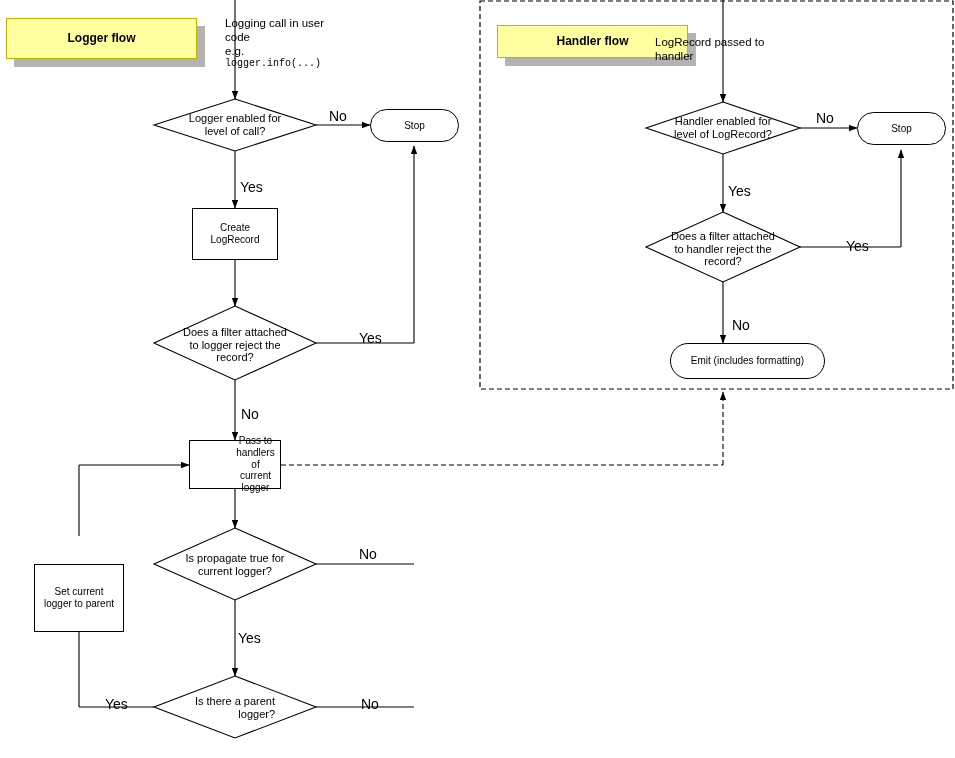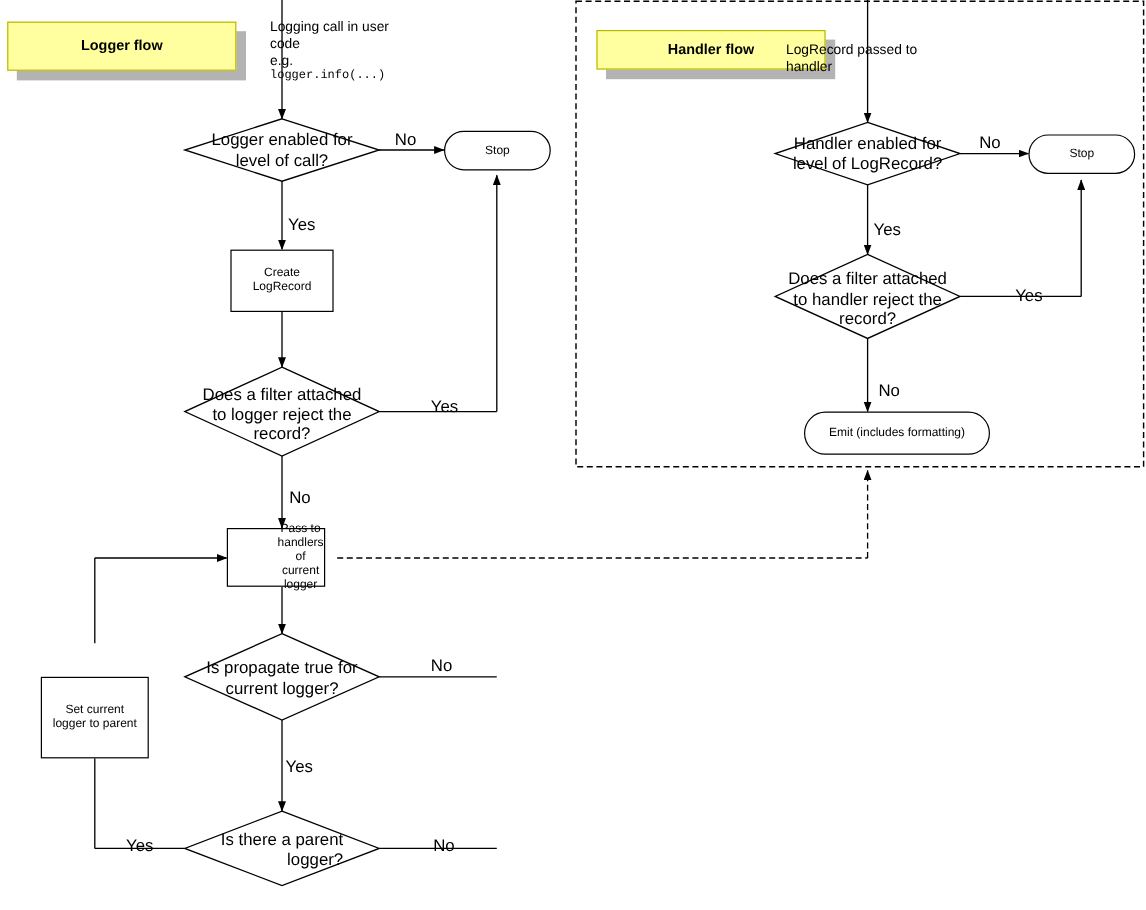--- a/index.html
+++ b/index.html
@@ -55,21 +55,21 @@
     position: absolute;
     background: #b3b3b3;
     z-index: 2;
   }
   .diamond-label {
     position: absolute;
     display: flex;
     align-items: center;
     justify-content: center;
     text-align: center;
-    font-size: 14px;
+    font-size: 11px;
     line-height: 1.18;
     color: #000000;
     z-index: 3;
     pointer-events: none;
   }
   .free-text {
     position: absolute;
     font-size: 11.5px;
     line-height: 1.22;
     color: #000000;
@@ -173,21 +173,21 @@
 
   <div class="node stadium" style="left:370px; top:109px; width:89px; height:33px;">Stop</div>
 
   <div class="node rect-node" style="left:192px; top:208px; width:86px; height:52px; white-space:pre-line;">Create
 LogRecord</div>
 
   <div class="diamond-label" style="left:157px; top:324px; width:156px; height:42px; white-space:pre-line;">Does a filter attached
 to logger reject the
 record?</div>
 
-  <div class="node rect-node" style="left:189px; top:440px; width:82px; height:49px; white-space:pre-line;padding-left:41px;">Pass to
+  <div class="node rect-node" style="left:189px; top:440px; width:92px; height:49px; white-space:pre-line;padding-left:41px;">Pass to
 handlers of
 current logger</div>
 
   <div class="diamond-label" style="left:157px; top:547px; width:156px; height:36px; white-space:pre-line;">Is propagate true for
 current logger?</div>
 
   <div class="diamond-label" style="left:157px; top:690px; width:156px; height:36px; white-space:pre-line;text-align:right;">Is there a parent
 logger?</div>
 
   <div class="node rect-node" style="left:34px; top:564px; width:90px; height:68px; white-space:pre-line;">Set current

